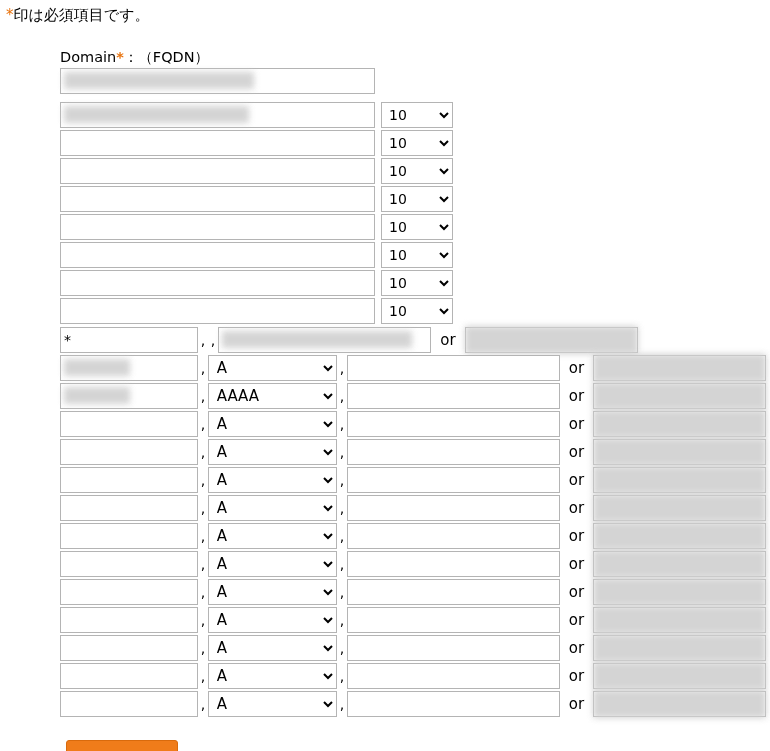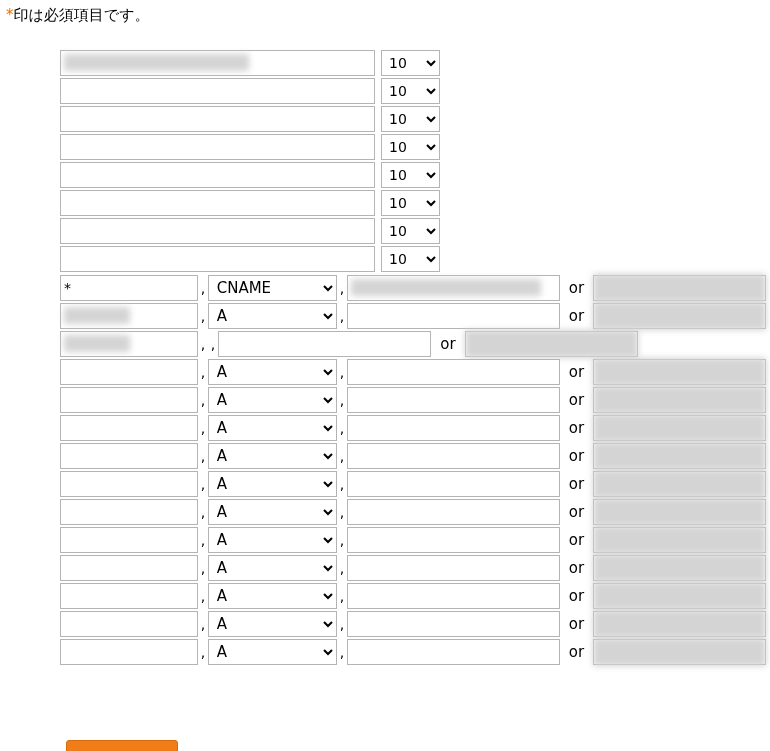--- a/index.html
+++ b/index.html
@@ -72,21 +72,21 @@
   
   .mx-block { margin-top: 2px; }
   .mx-row {
     display: flex;
     align-items: center;
     margin-bottom: 2px;
   }
   .mx-input { width: 315px; }
   .mx-select {
     margin-left: 6px;
-    width: 59px;
+    width: 72px;
     height: 26px;
     box-sizing: border-box;
     font-family: "DejaVu Sans", "Liberation Sans", sans-serif;
     font-size: 14px;
     border: 1px solid #b4b4b4;
     background: #ffffff;
     color: #000;
     padding-left: 3px;
   }
 
@@ -150,20 +150,29 @@
 </style>
 </head>
 <body>
 
 <div class="required-note">
   <span class="star">*</span><span>印は必須項目です。</span>
 </div>
 
 <div class="form-area">
 
+  <div class="domain-row">
+    <div class="label-line">
+      <span>Domain</span><span class="star">*</span><span>：（FQDN）</span>
+    </div>
+    <div style="position:relative; width:315px;">
+      <input class="text-input domain-input" type="text" value="" style="">
+      <div class="blur" style="left:4px; top:4px; width:190px; height:17px;"></div>
+    </div>
+  </div>
 
   <div class="mx-block">
     <div id="mx-rows">
         <div class="mx-row">
           <div style="position: relative; width: 315px;"><input type="text" class="text-input mx-input" style=""><div class="blur" style="left: 4px; top: 4px; width: 185px; height: 17px;"></div></div>
           <select class="mx-select"><option value="10">10</option><option value="20">20</option><option value="30">30</option><option value="40">40</option><option value="50">50</option></select>
         </div>
         <div class="mx-row">
           <div style="position: relative; width: 315px;"><input type="text" class="text-input mx-input" style=""></div>
           <select class="mx-select"><option value="10">10</option><option value="20">20</option><option value="30">30</option><option value="40">40</option><option value="50">50</option></select>
@@ -193,38 +202,38 @@
           <select class="mx-select"><option value="10">10</option><option value="20">20</option><option value="30">30</option><option value="40">40</option><option value="50">50</option></select>
         </div>
       </div>
   </div>
 
   <div class="host-block">
     <div id="host-rows">
         <div class="host-row">
           <div style="position: relative; width: 138px;"><input type="text" class="text-input host-name" value="*" style=""></div>
           <span class="comma">,</span>
-          <select class="host-type"><option value="A">A</option><option value="AAAA">AAAA</option><option value="CNAME" selected="">CNAME</option><option value="TXT">TXT</option><option value="NS">NS</option><option value="SRV">SRV</option></select>
           <span class="comma">,</span>
           <div style="position: relative; width: 213px;"><input type="text" class="text-input host-content" style=""><div class="blur" style="left: 4px; top: 4px; width: 190px; height: 17px;"></div></div>
           <span class="or-text">or</span>
           <div class="host-delegate-wrap"><input type="text" class="text-input host-delegate" style=""><div class="blur" style="left: 0px; top: -1px; width: 173px; height: 28px;"></div></div>
         </div>
         <div class="host-row">
           <div style="position: relative; width: 138px;"><input type="text" class="text-input host-name" style=""><div class="blur" style="left: 4px; top: 4px; width: 66px; height: 17px;"></div></div>
           <span class="comma">,</span>
           <select class="host-type"><option value="A">A</option><option value="AAAA">AAAA</option><option value="CNAME">CNAME</option><option value="TXT">TXT</option><option value="NS">NS</option><option value="SRV">SRV</option></select>
           <span class="comma">,</span>
           <div style="position: relative; width: 213px;"><input type="text" class="text-input host-content" style=""></div>
           <span class="or-text">or</span>
           <div class="host-delegate-wrap"><input type="text" class="text-input host-delegate" style=""><div class="blur" style="left: 0px; top: -1px; width: 173px; height: 28px;"></div></div>
         </div>
         <div class="host-row">
           <div style="position: relative; width: 138px;"><input type="text" class="text-input host-name" style=""><div class="blur" style="left: 4px; top: 4px; width: 66px; height: 17px;"></div></div>
           <span class="comma">,</span>
+          <select class="host-type"><option value="A">A</option><option value="AAAA" selected="">AAAA</option><option value="CNAME">CNAME</option><option value="TXT">TXT</option><option value="NS">NS</option><option value="SRV">SRV</option></select>
           <span class="comma">,</span>
           <div style="position: relative; width: 213px;"><input type="text" class="text-input host-content" style=""></div>
           <span class="or-text">or</span>
           <div class="host-delegate-wrap"><input type="text" class="text-input host-delegate" style=""><div class="blur" style="left: 0px; top: -1px; width: 173px; height: 28px;"></div></div>
         </div>
         <div class="host-row">
           <div style="position: relative; width: 138px;"><input type="text" class="text-input host-name" style=""></div>
           <span class="comma">,</span>
           <select class="host-type"><option value="A">A</option><option value="AAAA">AAAA</option><option value="CNAME">CNAME</option><option value="TXT">TXT</option><option value="NS">NS</option><option value="SRV">SRV</option></select>
           <span class="comma">,</span>

